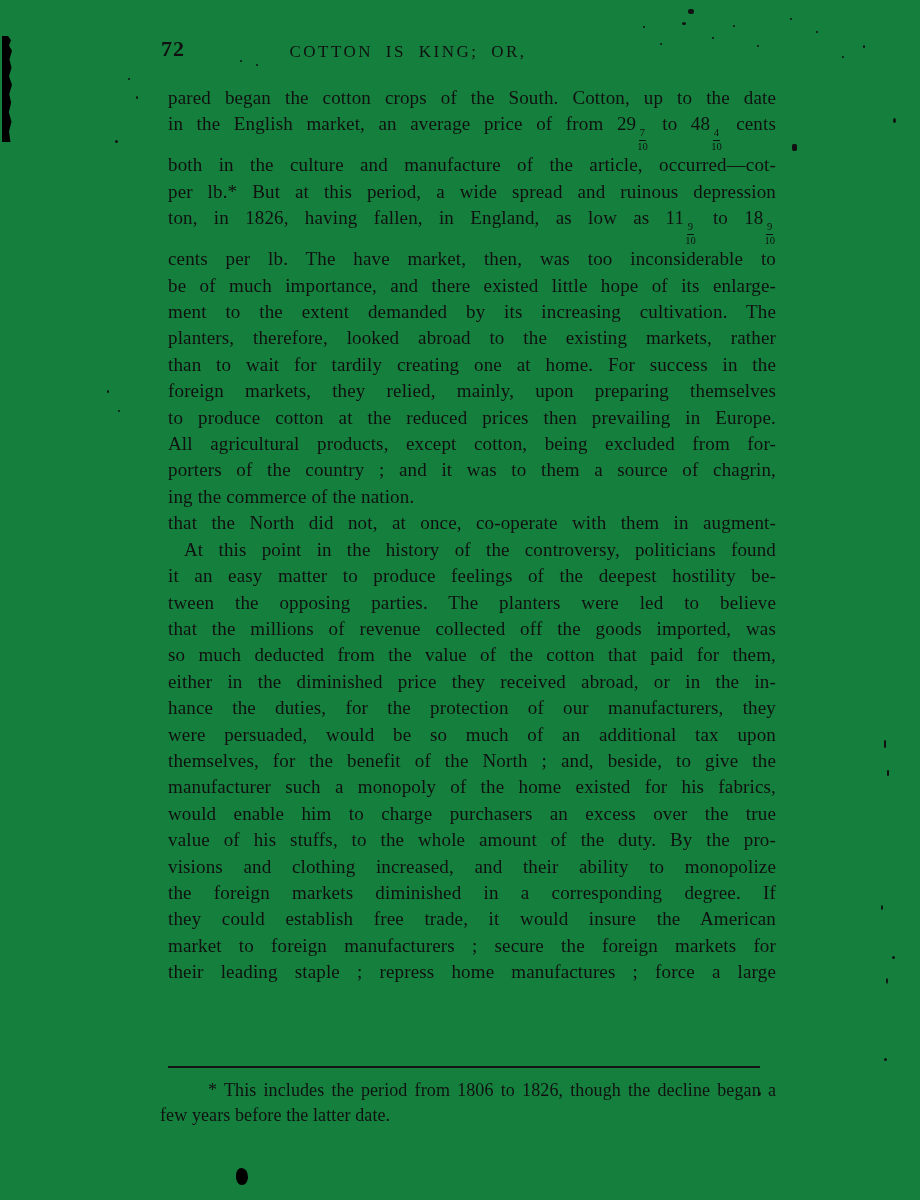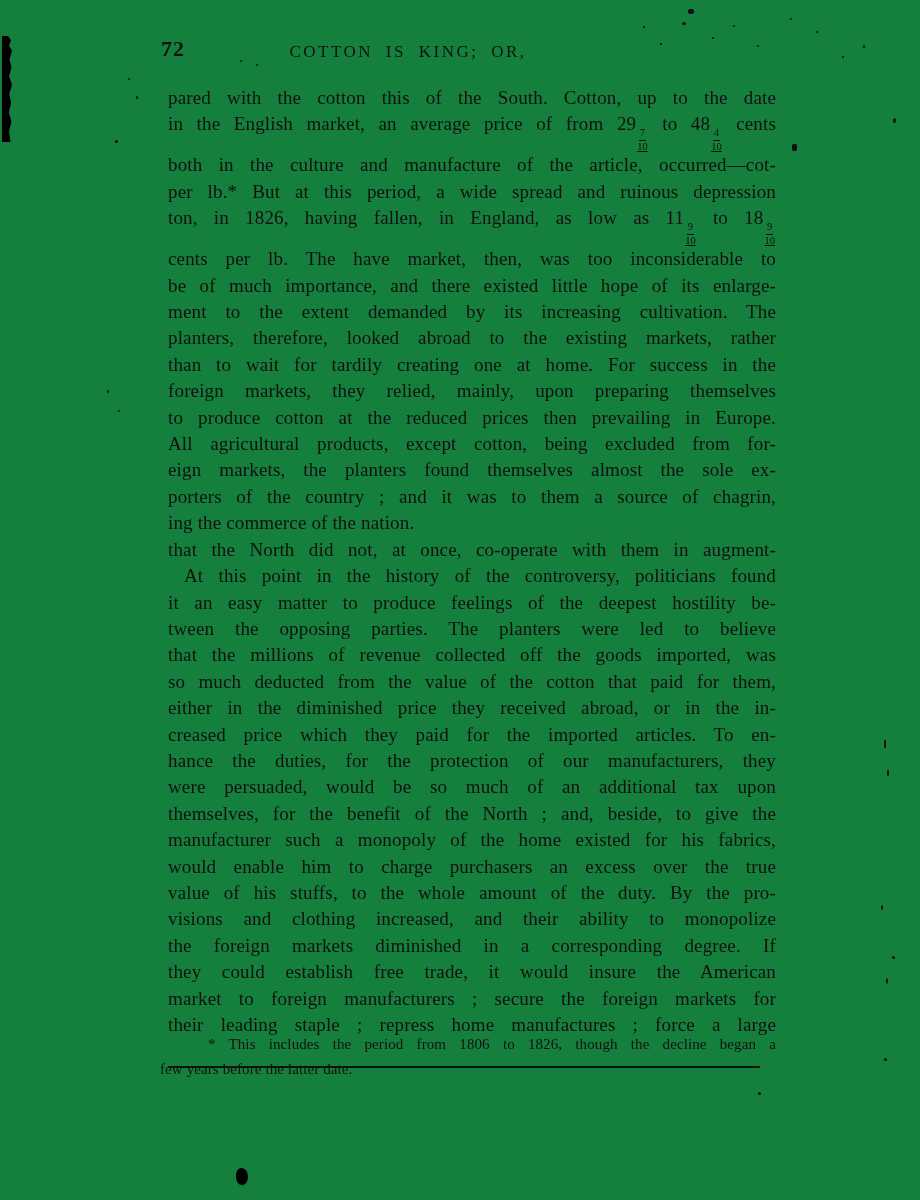--- a/index.html
+++ b/index.html
@@ -34,30 +34,30 @@
   .line.no-stretch{text-align-last:left;}
   .line.indent{text-indent:16px;}
 
   
   .frac{
     display:inline-flex;flex-direction:column;align-items:center;
     font-size:10.5px;line-height:1;vertical-align:-6px;margin:0 1px;
     letter-spacing:0;
   }
   .frac .num{border-bottom:1px solid #101010;padding:0 1px 1px;}
-  .frac .den{padding-top:1px;text-decoration:underline;}
+  .frac .den{padding-top:1px;}
 
   
   .footnote-rule{
     position:absolute;left:168px;top:1066px;width:592px;height:2px;
     background:#141414;
   }
   .footnote{
-    position:absolute;left:160px;top:1032px;width:616px;
-    font-size:15px;line-height:25px;letter-spacing:0.1px;
+    position:absolute;left:160px;top:1078px;width:616px;
+    font-size:18px;line-height:25px;letter-spacing:0.1px;
   }
   .footnote .line.fn-indent{text-indent:48px;}
 
   
   .binding-mark{
     position:absolute;left:2px;top:36px;width:10px;height:106px;
     background:#000;
     clip-path:polygon(0 0,60% 0,90% 4%,70% 9%,100% 14%,75% 22%,95% 30%,70% 38%,100% 46%,72% 55%,92% 63%,68% 72%,95% 81%,70% 90%,85% 100%,0 100%);
   }
   .ink-blot{
@@ -99,21 +99,21 @@
   <span class="speck" style="left:892px;top:956px;width:3px;height:3px;"></span>
   <span class="speck" style="left:886px;top:978px;width:2px;height:6px;"></span>
   <span class="speck" style="left:884px;top:1058px;width:3px;height:3px;"></span>
   <span class="speck" style="left:758px;top:1092px;width:3px;height:3px;"></span>
 
   <div class="page-number">72</div>
   <div class="running-head">COTTON IS KING; OR,</div>
 
   <div class="body-text">
       <div class="paragraph">
-        <div class="line">pared with the cotton this of the South.  Cotton, up to the date</div>
+        <div class="line">pared began the cotton crops of the South.  Cotton, up to the date</div>
         <div class="line">in the English market, an average price of from 29<span class="frac">
             <span class="num">7</span>
             <span class="den">10</span>
           </span> to 48<span class="frac">
             <span class="num">4</span>
             <span class="den">10</span>
           </span> cents</div>
         <div class="line">both in the culture and manufacture of the article, occurred—cot-</div>
         <div class="line">per lb.*   But at this period, a wide spread and ruinous depression</div>
         <div class="line">ton, in 1826, having fallen, in England, as low as 11<span class="frac">
@@ -124,33 +124,31 @@
             <span class="den">10</span>
           </span></div>
         <div class="line">cents per lb.  The have market, then, was too inconsiderable to</div>
         <div class="line">be of much importance, and there existed little hope of its enlarge-</div>
         <div class="line">ment to the extent demanded by its increasing cultivation.  The</div>
         <div class="line">planters, therefore, looked abroad to the existing markets, rather</div>
         <div class="line">than to wait for tardily creating one at home.  For success in the</div>
         <div class="line">foreign markets, they relied, mainly, upon preparing themselves</div>
         <div class="line">to produce cotton at the reduced prices then prevailing in Europe.</div>
         <div class="line">All agricultural products, except cotton, being excluded from for-</div>
-        <div class="line">eign markets, the planters found themselves almost the sole ex-</div>
         <div class="line">porters of the country ; and it was to them a source of chagrin,</div>
         <div class="line no-stretch">ing the commerce of the nation.</div>
         <div class="line">that the North did not, at once, co-operate with them in augment-</div>
       </div>
       <div class="paragraph">
         <div class="line indent">At this point in the history of the controversy, politicians found</div>
         <div class="line">it an easy matter to produce feelings of the deepest hostility be-</div>
         <div class="line">tween the opposing parties.  The planters were led to believe</div>
         <div class="line">that the millions of revenue collected off the goods imported, was</div>
         <div class="line">so much deducted from the value of the cotton that paid for them,</div>
         <div class="line">either in the diminished price they received abroad, or in the in-</div>
-        <div class="line">creased price which they paid for the imported articles.  To en-</div>
         <div class="line">hance the duties, for the protection of our manufacturers, they</div>
         <div class="line">were persuaded, would be so much of an additional tax upon</div>
         <div class="line">themselves, for the benefit of the North ; and, beside, to give the</div>
         <div class="line">manufacturer such a monopoly of the home existed for his fabrics,</div>
         <div class="line">would enable him to charge purchasers an excess over the true</div>
         <div class="line">value of his stuffs, to the whole amount of the duty.  By the pro-</div>
         <div class="line">visions and clothing increased, and their ability to monopolize</div>
         <div class="line">the foreign markets diminished in a corresponding degree.  If</div>
         <div class="line">they could establish free trade, it would insure the American</div>
         <div class="line">market to foreign manufacturers ; secure the foreign markets for</div>

